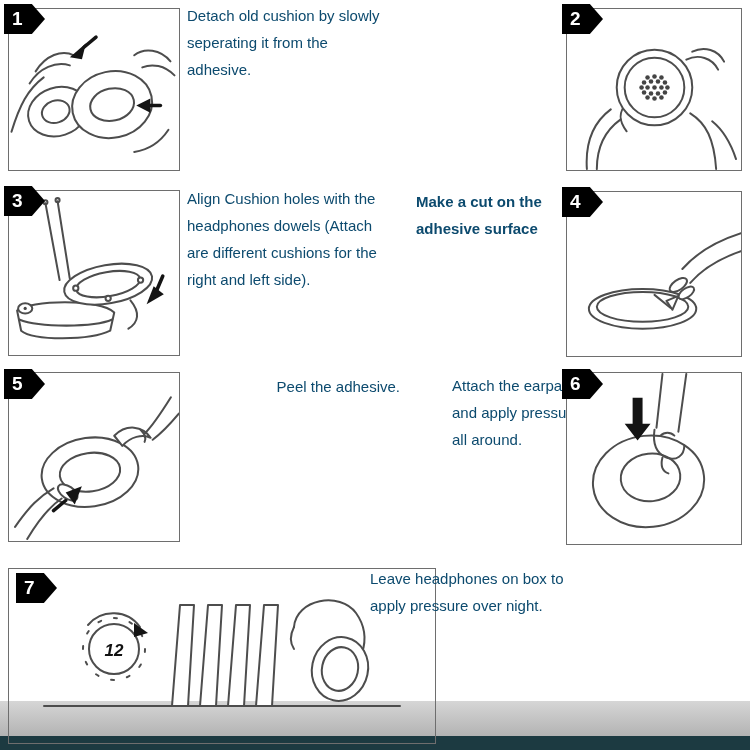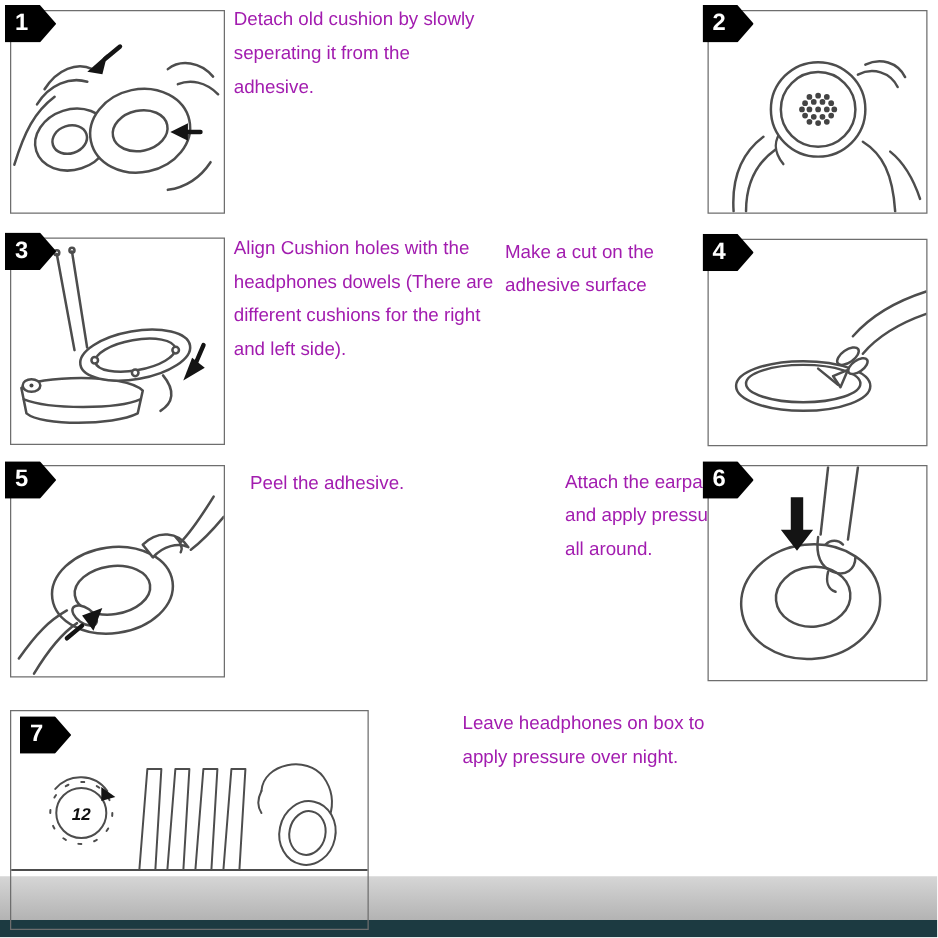--- a/index.html
+++ b/index.html
@@ -4,21 +4,21 @@
 <style>
   html,body{margin:0;padding:0;background:#fff;}
   #stage{position:relative;width:750px;height:750px;background:#fff;overflow:hidden;
          font-family:"Liberation Sans",sans-serif;color:#111;}
   .panel{position:absolute;border:1.5px solid #6e6e6e;background:#fff;box-sizing:border-box;}
   .panel.transparent{background:transparent;}
   .badge{position:absolute;width:41px;height:30px;background:#000;color:#fff;
          font-weight:bold;font-size:19px;display:flex;align-items:center;
          padding-left:8px;box-sizing:border-box;z-index:5;
          clip-path:polygon(0 0,68% 0,100% 50%,68% 100%,0 100%);}
-  .instr{position:absolute;font-size:15px;line-height:1.8;color:#a21caf;}
+  .instr{position:absolute;font-size:15px;line-height:1.8;color:#0c4a6e;}
   .art{position:absolute;inset:0;width:100%;height:100%;}
   .art .ln{stroke:#4d4d4d;stroke-width:2;fill:none;stroke-linecap:round;stroke-linejoin:round;}
   .art .fw{stroke:#4d4d4d;stroke-width:2;fill:#fff;stroke-linejoin:round;}
   .art .solid{fill:#141414;stroke:none;}
   .art .thick{stroke:#141414;stroke-width:3.5;fill:none;stroke-linecap:round;}
   .art .dot{fill:#444;stroke:none;}
   #table-band{position:absolute;left:0;top:701px;width:750px;height:35px;
               background:linear-gradient(#d6d6d6,#b3b3b3);}
   #bottom-bar{position:absolute;left:0;top:736px;width:750px;height:14px;background:#1c3a41;}
   .clock-label{font-size:17px;font-weight:bold;font-style:italic;fill:#111;}
@@ -114,23 +114,23 @@
       <circle class="fw" cx="66" cy="96" r="2.6"></circle>
       <circle class="fw" cx="98" cy="106" r="2.6"></circle>
       <circle class="fw" cx="130" cy="88" r="2.6"></circle>
       <path class="ln" d="M120,108 C130,120 128,130 118,136"></path>
       <g>
         <path class="thick" d="M152,84 L146,98"></path>
         <polygon class="solid" points="136,112 143,94 153,102"></polygon>
       </g>
     </svg>
   </div>
-  <div class="instr" style="left:187px;top:185px;width:210px;">Align Cushion holes with the headphones dowels (There are different cushions for the right and left side).</div>
-
-  <div class="instr" style="left:404px;top:188px;width:140px;">Make a cut on the adhesive surface</div>
+  <div class="instr" style="left:187px;top:185px;width:210px;">Align Cushion holes with the headphones dowels (Attach are different cushions for the right and left side).</div>
+
+  <div class="instr" style="left:416px;top:188px;width:140px;font-weight:bold;">Make a cut on the adhesive surface</div>
   <div class="badge" style="left:562px;top:187px;">
     <span>4</span>
   </div>
   <div class="panel" style="left:566px;top:191px;width:176px;height:166px;">
     <svg class="art" viewBox="0 0 175 162">
       <ellipse class="fw" cx="76" cy="116" rx="54" ry="20"></ellipse>
       <ellipse class="ln" cx="76" cy="114" rx="46" ry="15"></ellipse>
       <path class="ln" d="M175,40 C150,48 130,60 116,76"></path>
       <path class="ln" d="M175,58 C152,66 136,76 124,90"></path>
       <ellipse class="fw" cx="112" cy="92" rx="10" ry="5" transform="rotate(-35 112 92)"></ellipse>
@@ -153,42 +153,42 @@
       <path class="ln" d="M130,56 C134,60 136,64 134,68"></path>
       <path class="ln" d="M6,152 C20,132 30,122 44,114"></path>
       <path class="ln" d="M18,164 C30,144 40,132 52,124"></path>
       <ellipse class="fw" cx="58" cy="118" rx="11" ry="6" transform="rotate(35 58 118)"></ellipse>
       <g>
         <path class="thick" d="M44,136 L56,126"></path>
         <polygon class="solid" points="72,112 56,118 65,130"></polygon>
       </g>
     </svg>
   </div>
-  <div class="instr" style="left:200px;top:373px;width:200px;">Peel the adhesive.</div>
+  <div class="instr" style="left:200px;top:373px;width:200px;text-align:right;">Peel the adhesive.</div>
 
   <div class="instr" style="left:412px;top:372px;width:145px;margin-left:40px;">Attach the earpad and apply pressure all around.</div>
   <div class="badge" style="left:562px;top:369px;">
     <span>6</span>
   </div>
   <div class="panel" style="left:566px;top:372px;width:176px;height:173px;">
     <svg class="art" viewBox="0 0 175 170">
       <ellipse class="fw" cx="82" cy="108" rx="56" ry="46" transform="rotate(-6 82 108)"></ellipse>
       <ellipse class="ln" cx="84" cy="104" rx="30" ry="24" transform="rotate(-6 84 104)"></ellipse>
       <path class="ln" d="M96,0 L90,54"></path>
       <path class="ln" d="M120,0 L112,58"></path>
       <path class="ln" d="M88,56 C86,70 90,80 100,84 C110,88 118,82 118,72"></path>
       <path class="ln" d="M94,62 C98,58 104,58 108,62"></path>
       <path class="ln" d="M96,84 C94,92 96,98 102,100"></path>
       <g>
         <path class="solid" d="M66,24 h10 v26 h8 l-13,17 -13,-17 h8 z"></path>
       </g>
     </svg>
   </div>
 
-  <div class="panel transparent" style="left:8px;top:568px;width:287px;height:176px;">
+  <div class="panel transparent" style="left:8px;top:568px;width:428px;height:176px;">
     <svg class="art" viewBox="0 0 356 174">
       <path class="ln" d="M0,137 L356,137"></path>
       <g>
         <circle class="ln" cx="70" cy="80" r="31" stroke-dasharray="3 13.2"></circle>
         <circle class="fw" cx="70" cy="80" r="25" stroke-width="2.5"></circle>
         <text class="clock-label" x="70" y="87" text-anchor="middle">12</text>
         <path class="ln" d="M44,56 A33,33 0 0 1 96,58" stroke-width="2.5"></path>
         <polygon class="solid" points="104,64 90,54 90,68"></polygon>
       </g>
       <g>

